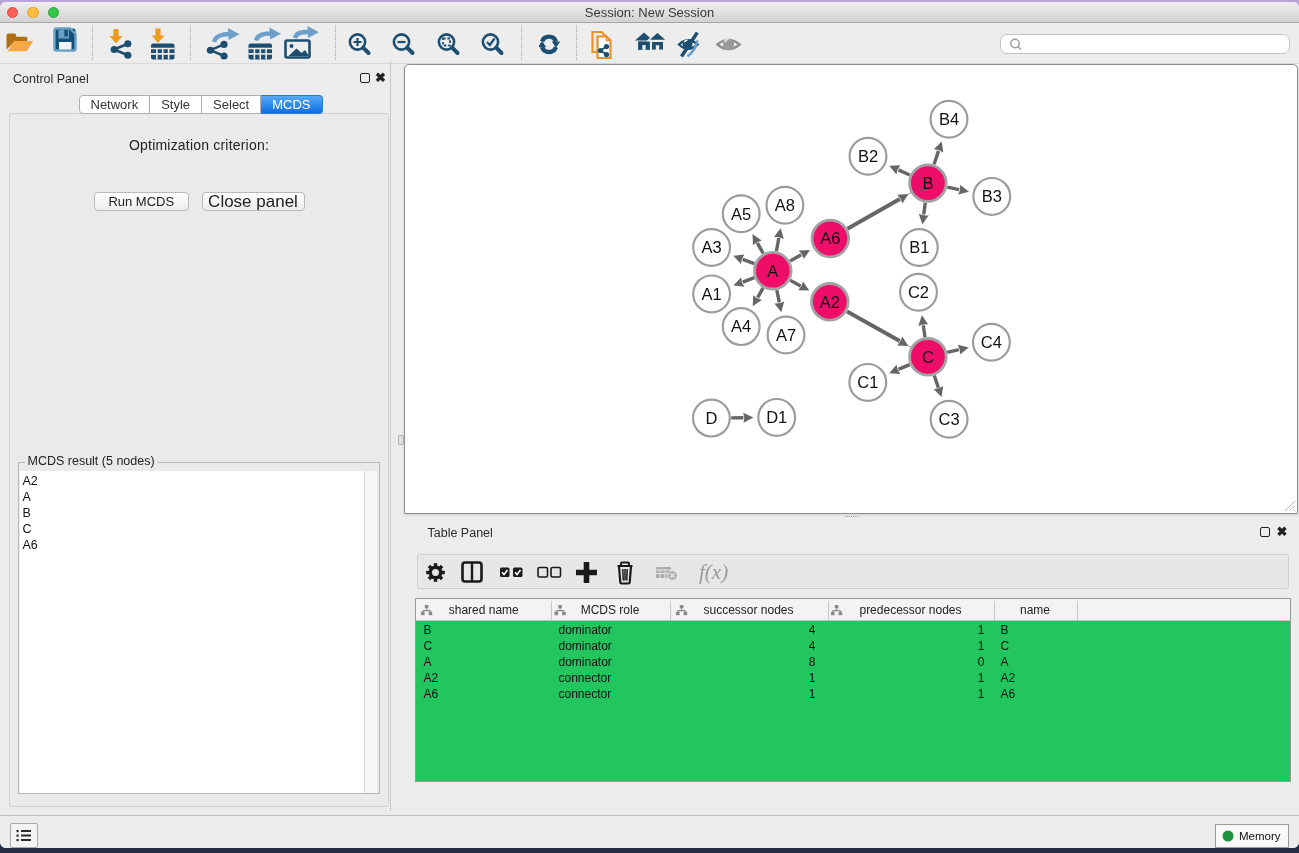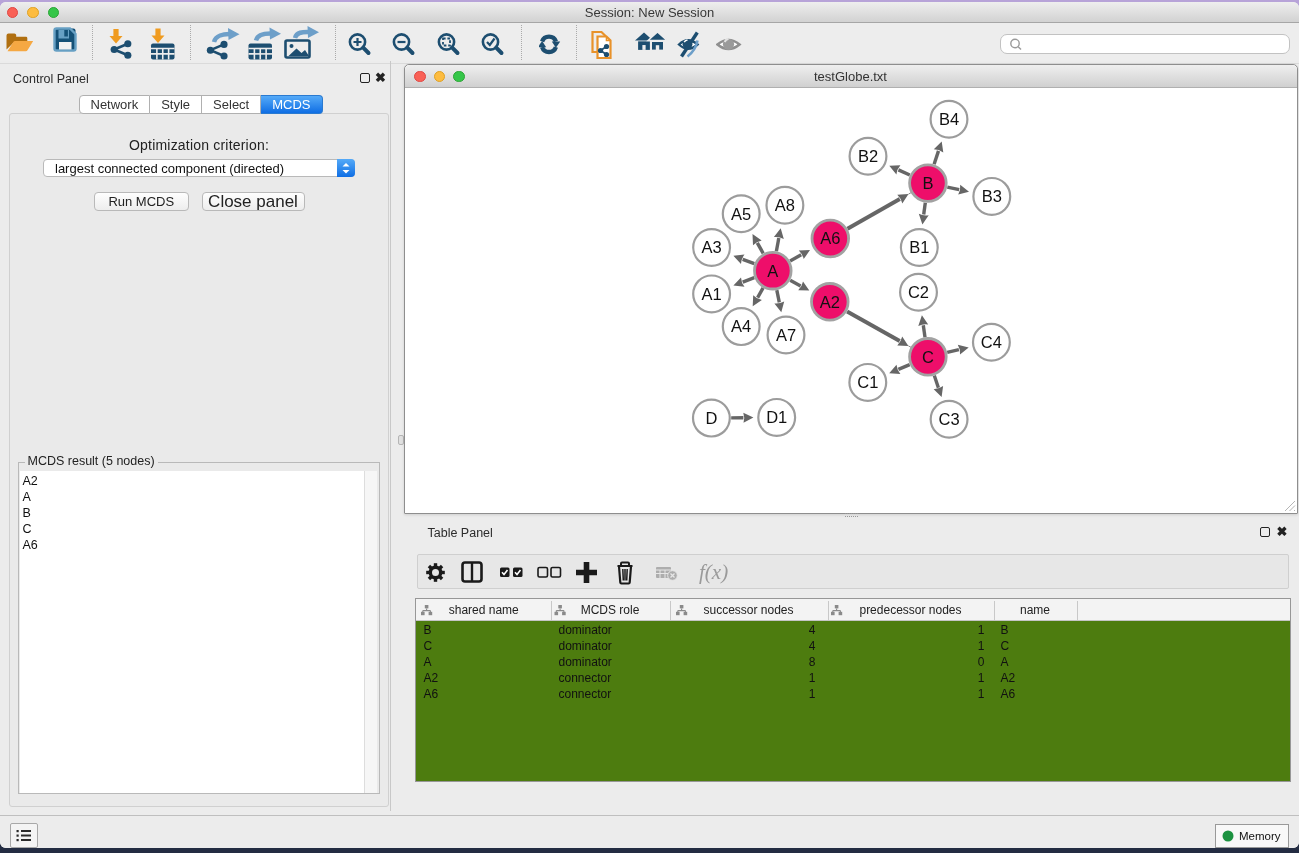--- a/index.html
+++ b/index.html
@@ -25,21 +25,21 @@
 .tab.sel { background:linear-gradient(#55aaf8,#0f6ee4); color:#fff; border-color:#2a7ad0; }
 #cpanel-inner { position:absolute; left:9px; top:52px; width:380px; height:694px; background:#eaeaea; border:1px solid #d0d0d0; border-radius:3px; }
 
 #netwin { position:absolute; left:403.5px; top:3.5px; width:894px; height:449.5px; background:#fff; border:1px solid #8e8e8e; border-radius:5px 5px 1px 1px; box-shadow:0 1px 3px rgba(0,0,0,0.12); }
 #netwin .wtitle { position:absolute; left:0; top:0; width:100%; height:22.5px; background:linear-gradient(#efefef,#d0d0d0); border-bottom:1px solid #b0b0b0; border-radius:5px 5px 0 0; }
 #netwin .wtitle .ttext { position:absolute; width:100%; text-align:center; top:4px; font-size:13px; color:#333; }
 
 #tpanel { position:absolute; left:403.5px; top:453.5px; width:895.5px; height:299px; }
 #tpanel .ptitle { position:absolute; left:14px; top:12px; font-size:12.5px; color:#2c2c2c;margin-left:10px; }
 #ttoolbar { position:absolute; left:13.5px; top:40px; width:872px; height:35px; background:#e7e7e7; border:1px solid #cfcfcf; border-radius:2px; }
-#ttable { position:absolute; left:11px; top:83.5px; width:876px; height:184px; background:#4d7c0f; border:1px solid #979797; }
+#ttable { position:absolute; left:11px; top:83.5px; width:876px; height:184px; background:#22c55e; border:1px solid #979797; }
 #thead { position:absolute; left:0; top:0; width:100%; height:22.5px; background:#f3f3f3; border-bottom:1px solid #c4c4c4; }
 .hcell { position:absolute; top:0; height:22px; font-size:12px; color:#222; }
 .hcell .ht { position:absolute; width:100%; text-align:center; top:4.5px; }
 .hsep { position:absolute; top:2px; height:19px; width:0; border-left:1px solid #c8c8c8; }
 .trow { position:absolute; font-size:12px; color:#111; height:16px; line-height:16px; }
 
 #btabs { position:absolute; left:0; top:276.5px; width:100%; display:flex; justify-content:center; }
 .btab { height:21.5px; border:1px solid #b0b0b0; border-left:none; background:#fff; font-size:12.5px; color:#333; line-height:20px; padding:0 14px; }
 .btab.first { border-left:1px solid #b0b0b0; border-radius:4px 0 0 4px; }
 .btab.last { border-radius:0 4px 4px 0; }
@@ -202,48 +202,33 @@
       <div style="position:absolute;left:359.5px;top:12px" class="wbtn-sq"></div>
       <div style="position:absolute;left:375px;top:9px;font-size:13px;font-weight:bold;color:#222">✖</div>
       <div id="cpanel-inner"></div>
       <div class="tabrow" style="left:78.5px;top:34px">
         <div class="tab first">Network</div>
           <div class="tab">Style</div>
           <div class="tab">Select</div>
           <div class="tab sel last">MCDS</div>
       </div>
       <div style="position:absolute;left:9px;width:380px;text-align:center;top:76px;font-size:14px;letter-spacing:0.2px;color:#222">Optimization criterion:</div>
-      <div style="position:absolute;left:43px;top:98px;width:311.5px;height:18.5px;background:#fff;border:1px solid #b9b9b9;border-radius:4px">
-        <div style="position:absolute;left:11px;top:1.5px;font-size:13px;color:#111">largest connected component (directed)</div>
-        <div style="position:absolute;right:-1px;top:-1px;width:18px;height:18.5px;background:linear-gradient(#55aaf8,#0f6ee4);border-radius:0 4px 4px 0">
-          <svg width="18" height="18.5">
-              <path d="M5.5,7.5 L9,4 L12.5,7.5 Z" fill="#fff"></path>
-              <path d="M5.5,11 L9,14.5 L12.5,11 Z" fill="#fff"></path>
-            </svg>
-        </div>
-      </div>
       <div style="position:absolute;left:94px;top:131.5px;width:94.5px;height:18.5px;background:linear-gradient(#fefefe,#ededed);border:1px solid #b9b9b9;border-radius:4px;font-size:13px;color:#222;text-align:center;line-height:17px">Run MCDS</div>
       <div style="position:absolute;left:201.5px;top:131.5px;width:103px;height:18.5px;background:linear-gradient(#fefefe,#ededed);border:1px solid #b9b9b9;border-radius:4px;font-size:17px;color:#222;text-align:center;line-height:17px">Close panel</div>
       <div style="position:absolute;left:17.5px;top:394.5px;width:362px;height:339px">
         <div style="position:absolute;left:0;top:6.5px;width:362px;height:332px;border:1px solid #b9b9b9"></div>
         <div style="position:absolute;left:7px;top:0;background:#eaeaea;padding:0 3px;font-size:12.5px;color:#222;line-height:13px">MCDS result (5 nodes)</div>
         <div style="position:absolute;left:2px;top:15.5px;width:344px;height:322px;background:#fff;font-size:12.5px;color:#111">
           <div style="padding:2.5px 0 0 3px;line-height:16px">A2<br>A<br>B<br>C<br>A6</div>
         </div>
         <div style="position:absolute;left:346px;top:15.5px;width:13px;height:322px;background:#f6f6f6;border-left:1px solid #ddd"></div>
       </div>
     </div>
     <div style="position:absolute;left:397.5px;top:374px;width:6px;height:10px;background:#e0e0e0;border:1px solid #b5b5b5;border-radius:2px"></div>
     <div id="netwin">
-      <div class="wtitle">
-        <div class="tl" style="left:9.7px;top:5.5px;background:#f96156;border:0.8px solid #df4744"></div>
-        <div class="tl" style="left:29.2px;top:5.5px;background:#fdbc40;border:0.8px solid #dfa123"></div>
-        <div class="tl" style="left:48.7px;top:5.5px;background:#35c649;border:0.8px solid #2ba535"></div>
-        <div class="ttext">testGlobe.txt</div>
-      </div>
       <div style="position:absolute;left:0;top:23.5px;width:892px;height:424px;overflow:hidden">
         <svg width="893" height="425" viewBox="0 0 893 425" style="position:absolute;left:0;top:0">
             <line x1="349.3" y1="188.7" x2="337.7" y2="193.1" stroke="#666" stroke-width="3.4"></line>
             <path d="M328.4,196.6 L336.0,188.4 Q336.2,193.7 339.5,197.8 Z" fill="#666"></path>
             <line x1="349.3" y1="174.7" x2="337.7" y2="170.3" stroke="#666" stroke-width="3.4"></line>
             <path d="M328.4,166.8 L339.5,165.6 Q336.2,169.7 336.0,175.0 Z" fill="#666"></path>
             <line x1="358.1" y1="198.9" x2="352.6" y2="208.6" stroke="#666" stroke-width="3.4"></line>
             <path d="M347.7,217.3 L348.2,206.2 Q351.8,210.0 356.9,211.1 Z" fill="#666"></path>
             <line x1="358.2" y1="164.4" x2="352.3" y2="153.8" stroke="#666" stroke-width="3.4"></line>
             <path d="M347.5,145.1 L356.7,151.4 Q351.6,152.4 348.0,156.2 Z" fill="#666"></path>

